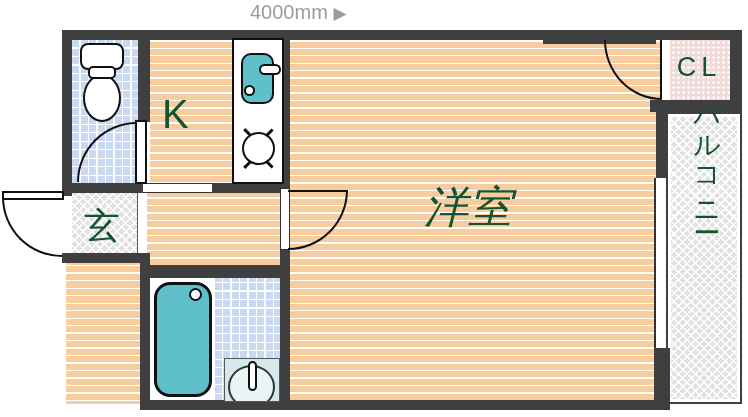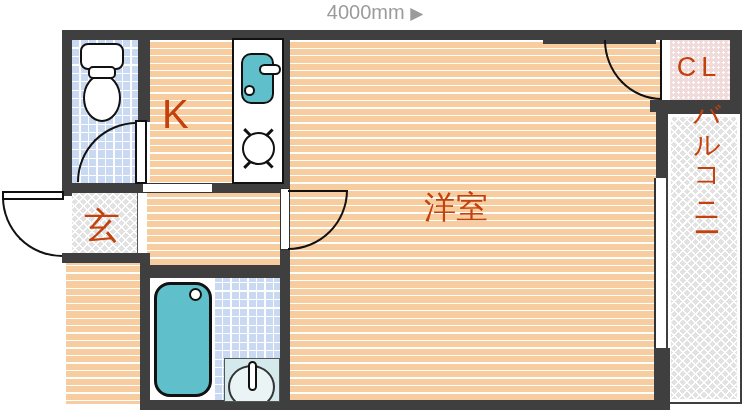--- a/index.html
+++ b/index.html
@@ -19,29 +19,29 @@
   .hatch{background-color:var(--hatch);
         background-image:repeating-linear-gradient(45deg,transparent 0 4.5px,#ffffff 4.5px 6px),
                          repeating-linear-gradient(-45deg,transparent 0 4.5px,#ffffff 4.5px 6px);}
   .dots{background-color:var(--closet);
         background-image:radial-gradient(#ffffff 1px,transparent 1.4px);
         background-size:5px 5px;}
   .white{background:#fff;}
   .arc{position:absolute;box-sizing:border-box;border:0 solid var(--line);}
   .leaf{position:absolute;box-sizing:border-box;background:#fff;border:2px solid var(--line);}
   .fix{position:absolute;box-sizing:border-box;background:#fff;border:2.5px solid var(--line);}
-  .lbl{position:absolute;color:#c2410c;white-space:nowrap;}
+  .lbl{position:absolute;color:#14532d;white-space:nowrap;}
   .tick{position:absolute;width:2.5px;height:9px;background:var(--line);}
 </style>
 </head>
 <body>
 
 <div class="plan">
 
-  <div class="lbl" style="left:250px;top:1px;width:250px;text-align:center;font-size:20px;color:var(--labelgray);">
+  <div class="lbl" style="left:250px;top:1px;width:250px;font-size:20px;color:var(--labelgray);">
     <span>4000mm</span>
     <span style="font-size:17px;">▶</span>
   </div>
 
   <div class="abs floor" style="left:66px;top:34px;width:596px;height:370px;"></div>
   <div class="abs tilep" style="left:72px;top:40px;width:66px;height:145px;"></div>
   <div class="abs hatch" style="left:72px;top:193px;width:65px;height:60px;"></div>
   <div class="abs white" style="left:137px;top:193px;width:10px;height:60px;border-left:1px solid #555;"></div>
   <div class="abs white" style="left:150px;top:275px;width:130px;height:125px;"></div>
   <div class="abs tilep" style="left:215px;top:275px;width:65px;height:125px;"></div>
@@ -100,19 +100,19 @@
 
   <div class="fix" style="left:154px;top:282px;width:58px;height:115px;border-width:3px;border-radius:16px;background:var(--teal);"></div>
   <div class="fix" style="left:189px;top:288px;width:13px;height:13px;border-radius:50%;"></div>
   <div class="abs" style="left:224px;top:358px;width:56px;height:44px;background:var(--basin);border:1.5px solid #555;overflow:hidden;">
     <div class="abs" style="left:3px;top:6px;width:47px;height:44px;border-radius:50%;background:#eaf4f5;border:2.5px solid #333;"></div>
     <div class="abs" style="left:23px;top:2px;width:9px;height:30px;border-radius:5px;background:#fff;border:2.5px solid var(--line);"></div>
   </div>
 
   <div class="lbl" style="left:162px;top:92px;font-size:40px;">K</div>
   <div class="lbl" style="left:84px;top:202px;font-size:36px;">玄</div>
-  <div class="lbl" style="left:424px;top:184px;font-size:32px;line-height:46px;">
+  <div class="lbl" style="left:424px;top:184px;font-size:44px;line-height:46px;font-style:italic;">
     <div>洋室</div>
   </div>
   <div class="lbl" style="left:672px;top:52px;width:54px;text-align:center;font-size:27px;letter-spacing:5px;">CL</div>
   <div class="lbl" style="left:689px;top:84px;height:290px;font-size:27px;letter-spacing:3px;writing-mode:vertical-rl;">バルコニー</div>
 
 </div>
 
 </body></html>

